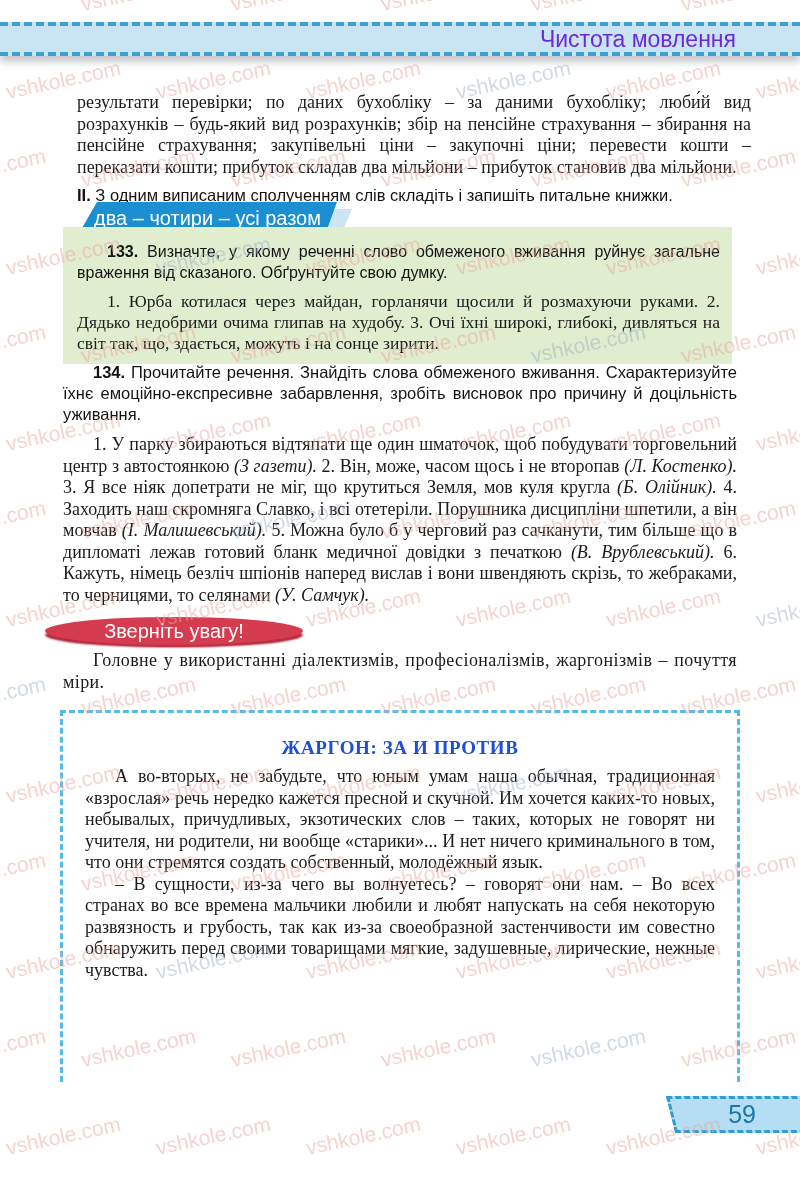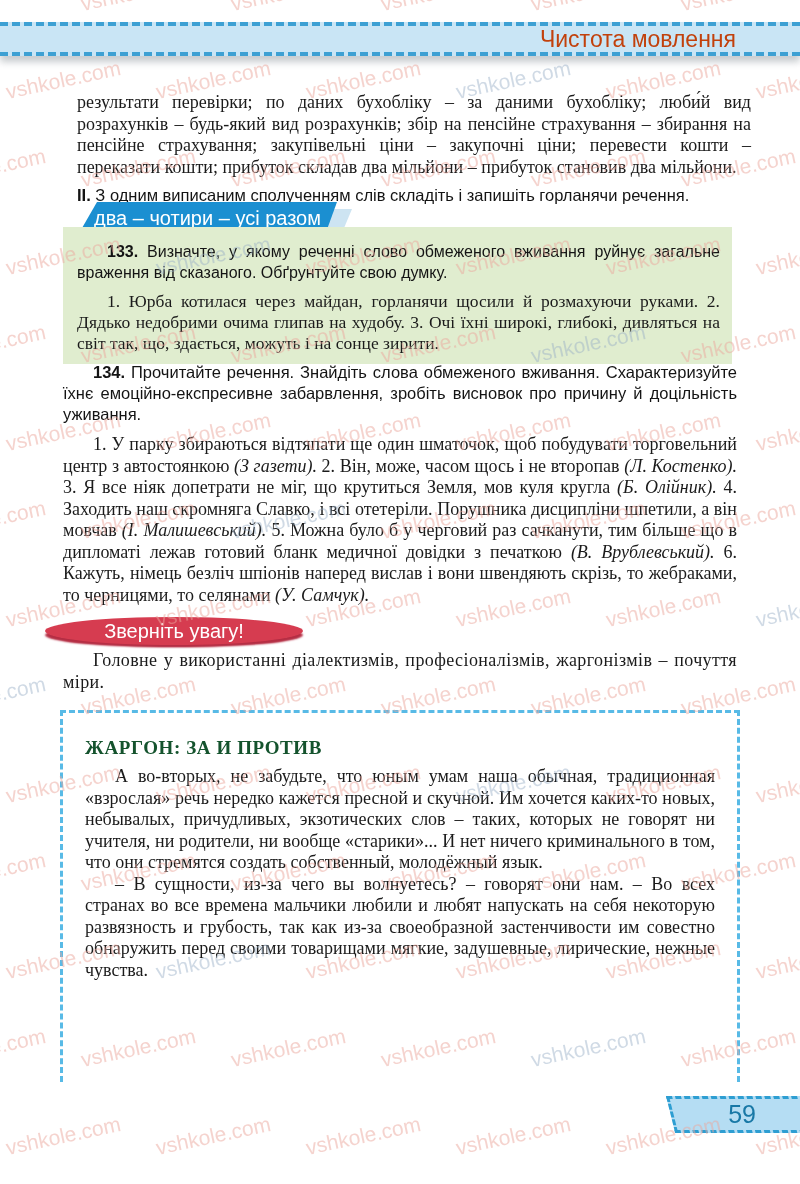--- a/index.html
+++ b/index.html
@@ -7,21 +7,21 @@
   .serif{font-family:"Liberation Serif","DejaVu Serif",serif;font-size:18px;line-height:21.5px;color:#1b1b1b;text-align:justify;margin:0;}
   .sans{font-family:"Liberation Sans","DejaVu Sans",sans-serif;font-size:16.5px;line-height:21px;color:#141414;text-align:justify;margin:0;}
   .indent{text-indent:30px;}
   .it{font-style:italic;}
   b.num{font-weight:bold;}
   
   #band{position:absolute;left:0;top:22px;width:800px;height:26px;background:#c9e5f5;
         border-top:4px dashed #3da0d3;border-bottom:4px dashed #3da0d3;
         box-shadow:0 6px 7px rgba(110,120,130,.38);}
   #band .title{position:absolute;right:64px;top:0;line-height:26px;
-        font-family:"Liberation Sans","DejaVu Sans",sans-serif;font-size:23px;color:#c2410c;}
+        font-family:"Liberation Sans","DejaVu Sans",sans-serif;font-size:23px;color:#6d28d9;}
   
   #intro{position:absolute;left:77px;top:74px;width:674px;margin-top:18px;}
   #intro .task2{margin-top:7px;}
   
   #banner-shadow{position:absolute;left:90px;top:209px;width:262px;height:31px;background:#cde4f2;
         clip-path:polygon(19px 0,100% 0,calc(100% - 13px) 100%,0 100%);}
   #banner{position:absolute;left:78px;top:202px;width:259px;height:33px;background:#1b8fd1;
         clip-path:polygon(19px 0,100% 0,247px 100%,0 100%);
         font-family:"Liberation Sans","DejaVu Sans",sans-serif;font-size:20px;color:#ffffff;
         text-align:center;line-height:32px;}
@@ -37,21 +37,21 @@
   #badge{position:absolute;left:45px;top:617px;width:258px;height:28px;background:#d63c50;
         border-radius:50%;color:#ffffff;text-align:center;
         font-family:"Liberation Sans","DejaVu Sans",sans-serif;font-size:20px;line-height:28px;
         box-shadow:-2px 4px 2px -2px #b52e44,2px 4px 2px -2px #b52e44;}
   #notice-p{position:absolute;left:63px;top:650px;width:674px;letter-spacing:.4px;}
   
   #box135{position:absolute;left:60px;top:710px;width:680px;min-height:372px;
         border:3px dashed #58bae6;border-bottom:none;box-sizing:border-box;
         padding:14px 22px 0 22px;}
   #box135 .heading{font-family:"Liberation Serif","DejaVu Serif",serif;font-weight:bold;
-        font-size:19px;text-align:left;letter-spacing:.6px;margin:10px 0 7px 0;color:#14532d;}
+        font-size:19px;text-align:center;letter-spacing:.6px;margin:10px 0 7px 0;color:#1d4ed8;}
   #box135 .rus{margin:0;}
   
   #tab{position:absolute;left:666px;top:1096px;width:140px;height:37px;background:#b5ddf3;
         border:3px dashed #2d9ed2;border-right:none;box-sizing:border-box;
         transform:skewX(14deg);transform-origin:top left;}
   #tab span{display:block;transform:skewX(-14deg);text-align:center;
         font-family:"Liberation Sans","DejaVu Sans",sans-serif;font-size:25px;line-height:31px;color:#1878a6;}
   
   #wm-layer{position:absolute;left:0;top:0;width:800px;height:1184px;pointer-events:none;z-index:5;}
   .wm{position:absolute;font-family:"Liberation Sans","DejaVu Sans",sans-serif;font-size:21px;
@@ -59,21 +59,21 @@
 </style>
 </head>
 <body>
 
 <div id="band">
   <span class="title">Чистота мовлення</span>
 </div>
 
 <div id="intro">
   <p class="serif">результати перевірки; по даних бухобліку – за даними бухобліку; люби́й вид розрахунків – будь-який вид розрахунків; збір на пенсійне страхування – збирання на пенсійне страхування; закупівельні ціни – закупочні ціни; перевести кошти – переказати кошти; прибуток складав два мільйони – прибуток становив два мільйони.</p>
-  <p class="sans task2"><b class="num">II.</b><span> З одним виписаним сполученням слів складіть і запишіть горланячи речення.</span></p>
+  <p class="sans task2"><b class="num">II.</b><span> З одним виписаним сполученням слів складіть і запишіть питальне книжки.</span></p>
 </div>
 
 <div id="banner-shadow"></div>
 <div id="banner">два – чотири – усі разом</div>
 
 <div id="green">
   <p class="sans indent"><b class="num">133.</b><span> Визначте, у якому реченні слово обмеженого вживання руйнує загальне враження від сказаного. Обґрунтуйте свою думку.</span></p>
   <p class="serif indent">1. Юрба котилася через майдан, горланячи щосили й розмахуючи руками. 2. Дядько недобрими очима глипав на худобу. 3. Очі їхні широкі, глибокі, дивляться на світ так, що, здається, можуть і на сонце зирити.</p>
 </div>
 

